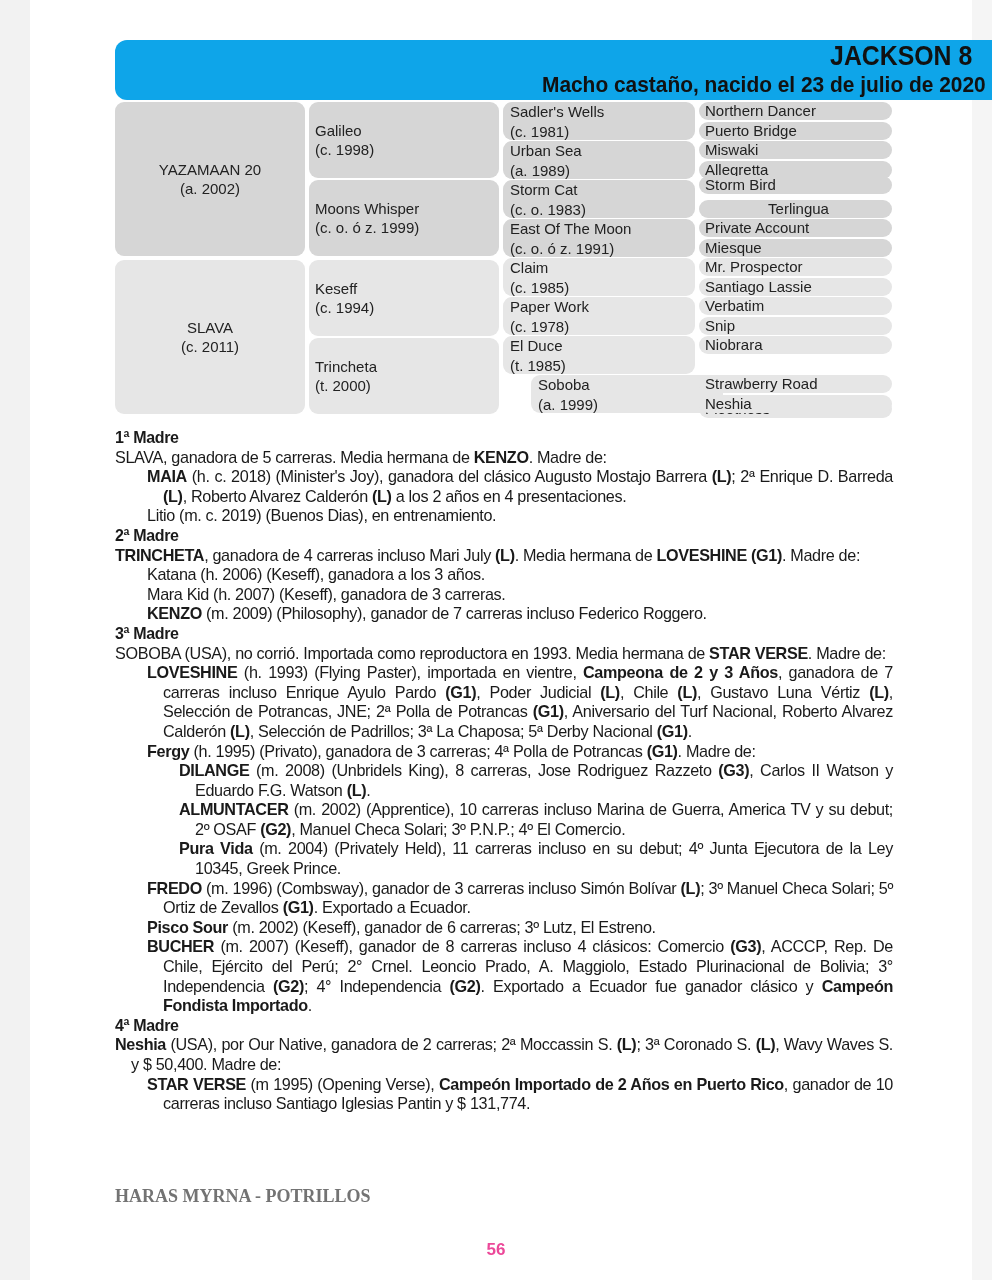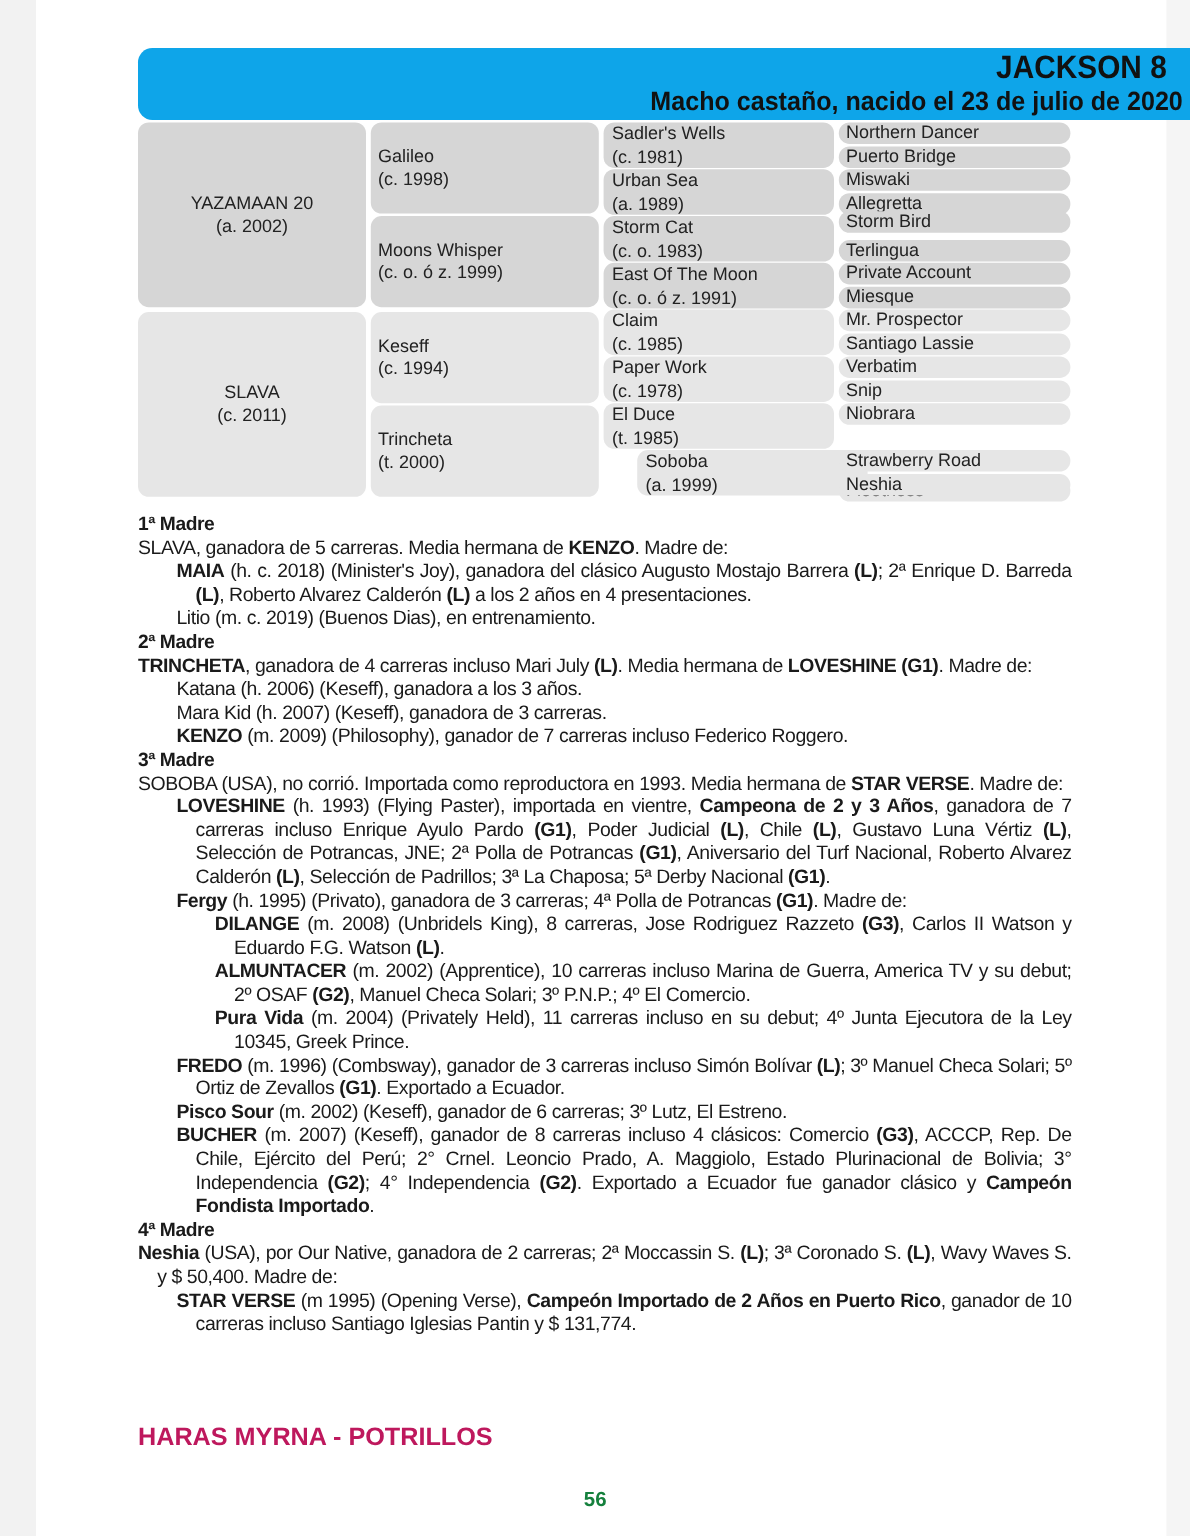--- a/index.html
+++ b/index.html
@@ -32,22 +32,22 @@
     position: absolute; left: 115px; top: 428px; width: 778px;
     font-family: "Liberation Sans", sans-serif; font-size: 16.2px; line-height: 19.6px; color: #1a1a1a;
     letter-spacing: -0.35px;
   }
   .body-text p { margin: 0; text-align: justify; }
   .h { font-weight: bold; font-size: 16px; }
   .b { font-weight: bold; }
   .i0 { padding-left: 16px; text-indent: -16px; }
   .i1 { padding-left: 48px; text-indent: -16px; }
   .i2 { padding-left: 80px; text-indent: -16px; }
-  .footer-title { position: absolute; left: 115px; top: 1186px; font-weight: bold; font-size: 21px; color: #be185d; }
-  .page-num { position: absolute; left: 0; width: 992px; top: 1240px; text-align: center; font-weight: bold; font-size: 17px; color: #15803d; }
+  .footer-title { position: absolute; left: 115px; top: 1186px; font-weight: bold; font-size: 18px; color: #737373; font-family: Liberation Serif, serif; }
+  .page-num { position: absolute; left: 0; width: 992px; top: 1240px; text-align: center; font-weight: bold; font-size: 17px; color: #ec4899; }
 </style>
 </head>
 <body>
 
 <div class="side-left"></div>
 <div class="side-right"></div>
 
 <div class="header">
   <div class="name">JACKSON 8</div>
   <div class="sub">Macho castaño, nacido el 23 de julio de 2020</div>
@@ -112,21 +112,21 @@
   <div class="cell g3 dam" style="top:273px;margin-left:28px;">
     <div>Soboba</div>
     <div>(a. 1999)</div>
   </div>
 
   <div class="cell g4 sire" style="top:0px;">Northern Dancer</div>
   <div class="cell g4 sire" style="top:19.5px;">Puerto Bridge</div>
   <div class="cell g4 sire" style="top:39px;">Miswaki</div>
   <div class="cell g4 sire" style="top:58.5px;">Allegretta</div>
   <div class="cell g4 sire" style="top:62px;margin-top:12px;">Storm Bird</div>
-  <div class="cell g4 sire" style="top:98px;">Terlingua</div>
+  <div class="cell g4 sire" style="top:98px;text-align:center;">Terlingua</div>
   <div class="cell g4 sire" style="top:117px;">Private Account</div>
   <div class="cell g4 sire" style="top:136.5px;">Miesque</div>
   <div class="cell g4 dam" style="top:156px;">Mr. Prospector</div>
   <div class="cell g4 dam" style="top:175.5px;">Santiago Lassie</div>
   <div class="cell g4 dam" style="top:195px;">Verbatim</div>
   <div class="cell g4 dam" style="top:214.5px;">Snip</div>
   <div class="cell g4 dam" style="top:234px;">Niobrara</div>
   <div class="cell g4 dam" style="top:253.5px;margin-top:44px;">Fleetness</div>
   <div class="cell g4 dam" style="top:273px;">Strawberry Road</div>
   <div class="cell g4 dam" style="top:292.5px;">Neshia</div>

